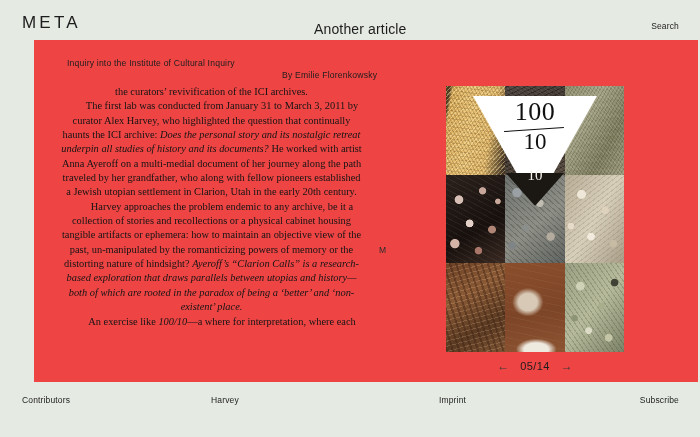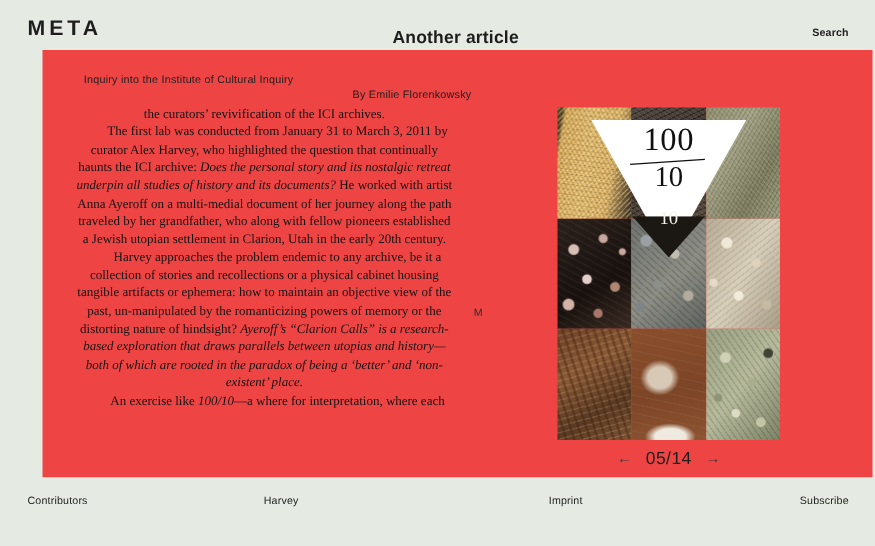--- a/index.html
+++ b/index.html
@@ -8,21 +8,20 @@
     background:#e5eae3;
     font-family:"Liberation Sans", sans-serif;
     -webkit-font-smoothing:antialiased;
   }
   .page{position:relative;width:700px;height:437px;}
 
   
   .topbar{
     position:absolute;left:0;top:0;width:700px;height:40px;
     background:#e5eae3;
-    font-weight:bold;
   }
   .brand{
     position:absolute;left:22px;top:14px;
     font-size:17px;letter-spacing:3.2px;color:#1d1d1d;
     font-family:"Liberation Sans", sans-serif;
     line-height:1;
   }
   .topcenter{
     position:absolute;left:314px;top:21px;
     font-size:14px;color:#1d1d1d;letter-spacing:.15px;
@@ -195,21 +194,21 @@
   
   .pager{
     position:absolute;left:412px;top:317px;width:178px;height:18px;
     display:flex;align-items:center;justify-content:center;gap:11px;
   }
   .pg-arrow{
     font-size:12px;color:#3a3a3a;line-height:1;
     user-select:none;
   }
   .pg-count{
-    font-size:14px;color:#1d1d1d;letter-spacing:.35px;
+    font-size:11px;color:#1d1d1d;letter-spacing:.35px;
   }
 
   
   .footer{
     position:absolute;left:0;top:382px;width:700px;height:55px;
     background:#e5eae3;
   }
   .f-item{
     position:absolute;top:13px;
     font-size:8.5px;color:#1d1d1d;letter-spacing:.15px;text-align:center;

